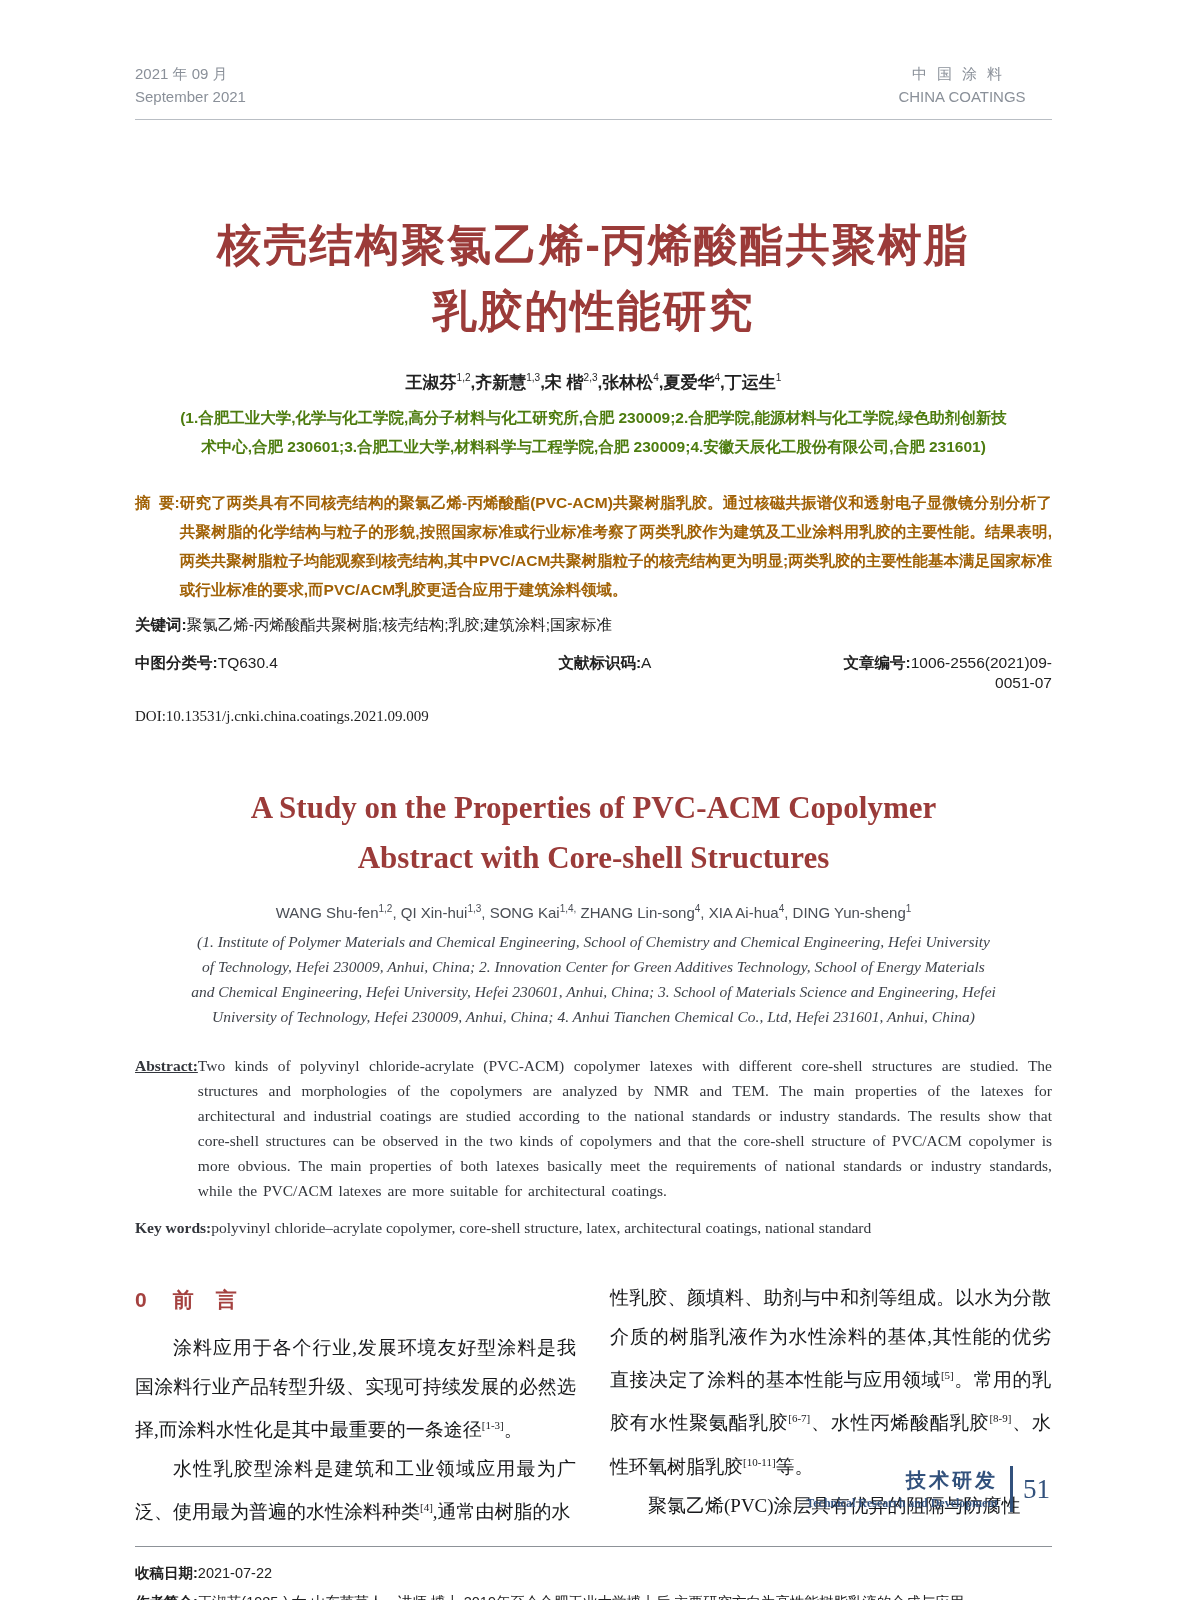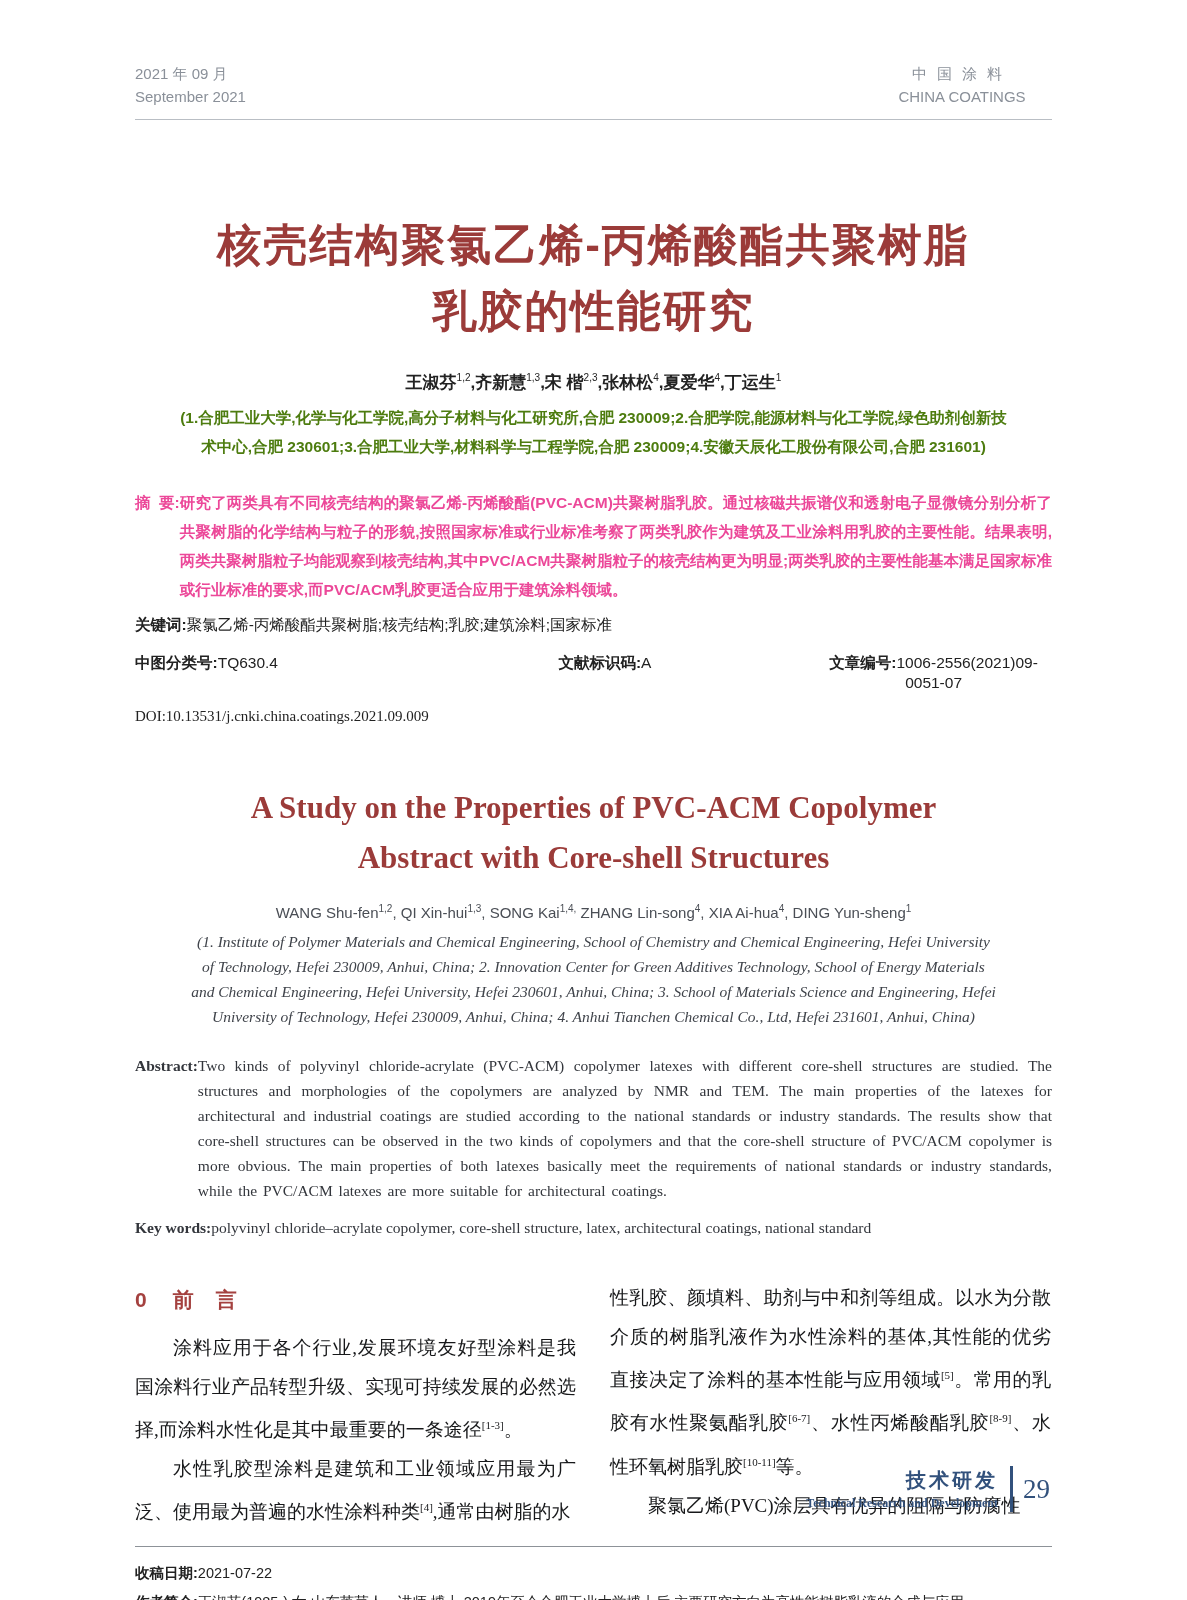--- a/index.html
+++ b/index.html
@@ -34,36 +34,36 @@
     margin-top:26px; text-align:center; font-size:17px; font-weight:bold; color:#222;
   }
   .authors-zh sup, .authors-en sup { font-size:10px; font-weight:normal; }
   .affil-zh {
     margin-top:10px; text-align:center; font-size:15.5px; line-height:1.85;
     font-weight:600; color:#4d7c0f;
   }
 
   
   .abs-zh {
-    margin-top:26px; display:flex; font-size:15.5px; line-height:29px; color:#ec4899;
+    margin-top:26px; display:flex; font-size:15.5px; line-height:29px; color:#a16207;
   }
   .abs-zh .lbl { font-weight:bold; white-space:pre; flex:0 0 auto; }
   .abs-zh .txt { flex:1 1 auto; text-align:justify; font-weight:700; }
 
   .kw-zh { margin-top:6px; display:flex; font-size:15.5px; line-height:29px; color:#222; }
   .kw-zh .lbl { font-weight:bold; white-space:pre; }
   .kw-zh .txt { font-weight:500; }
 
   .class-row {
     margin-top:14px; display:flex; font-size:15.5px; color:#222;gap:20px;
   }
   .class-row .item .lbl { font-weight:bold; }
   .class-row .i1 { width:46%; }
   .class-row .i2 { width:27%; }
-  .class-row .i3 { width:27%; text-align:center; }
+  .class-row .i3 { width:27%; text-align:right; }
 
   .doi-line { margin-top:16px; font-size:15px; font-family:"Liberation Serif", serif; color:#222; }
 
   
   .title-en {
     margin-top:58px; text-align:center; color:#9b3b39; font-weight:bold;
     font-size:31px; line-height:1.62; font-family:"Liberation Serif", serif;
   }
   .authors-en {
     margin-top:20px; text-align:center; font-size:15px; color:#4a4e55;
@@ -71,21 +71,21 @@
   .affil-en {
     margin-top:8px; text-align:center; font-size:15.5px; line-height:25px;
     font-style:italic; color:#3f434a; font-family:"Liberation Serif", serif;
   }
 
   
   .abs-en {
     margin-top:24px; display:flex; font-size:15.5px; line-height:25px; color:#33363c;
     font-family:"Liberation Serif", serif;
   }
-  .abs-en .lbl { font-weight:bold; white-space:pre; flex:0 0 auto; font-family:"Liberation Serif", serif; }
+  .abs-en .lbl { font-weight:bold; white-space:pre; flex:0 0 auto; font-family:"Liberation Serif", serif;text-decoration:underline; }
   .abs-en .txt { flex:1 1 auto; text-align:justify; word-spacing:2px; }
 
   .kw-en {
     margin-top:12px; display:flex; font-size:15.5px; line-height:25px; color:#33363c;
     font-family:"Liberation Serif", serif;
   }
   .kw-en .lbl { font-weight:bold; white-space:pre; }
 
   
   .body-cols {
@@ -225,14 +225,14 @@
   </div>
 
 </div>
 
 <div class="pfooter">
   <div class="names">
     <div class="zh">技术研发</div>
     <div class="en">Technical Research and Development</div>
   </div>
   <div class="vbar"></div>
-  <div class="pnum">29</div>
+  <div class="pnum">51</div>
 </div>
 
 </body></html>

